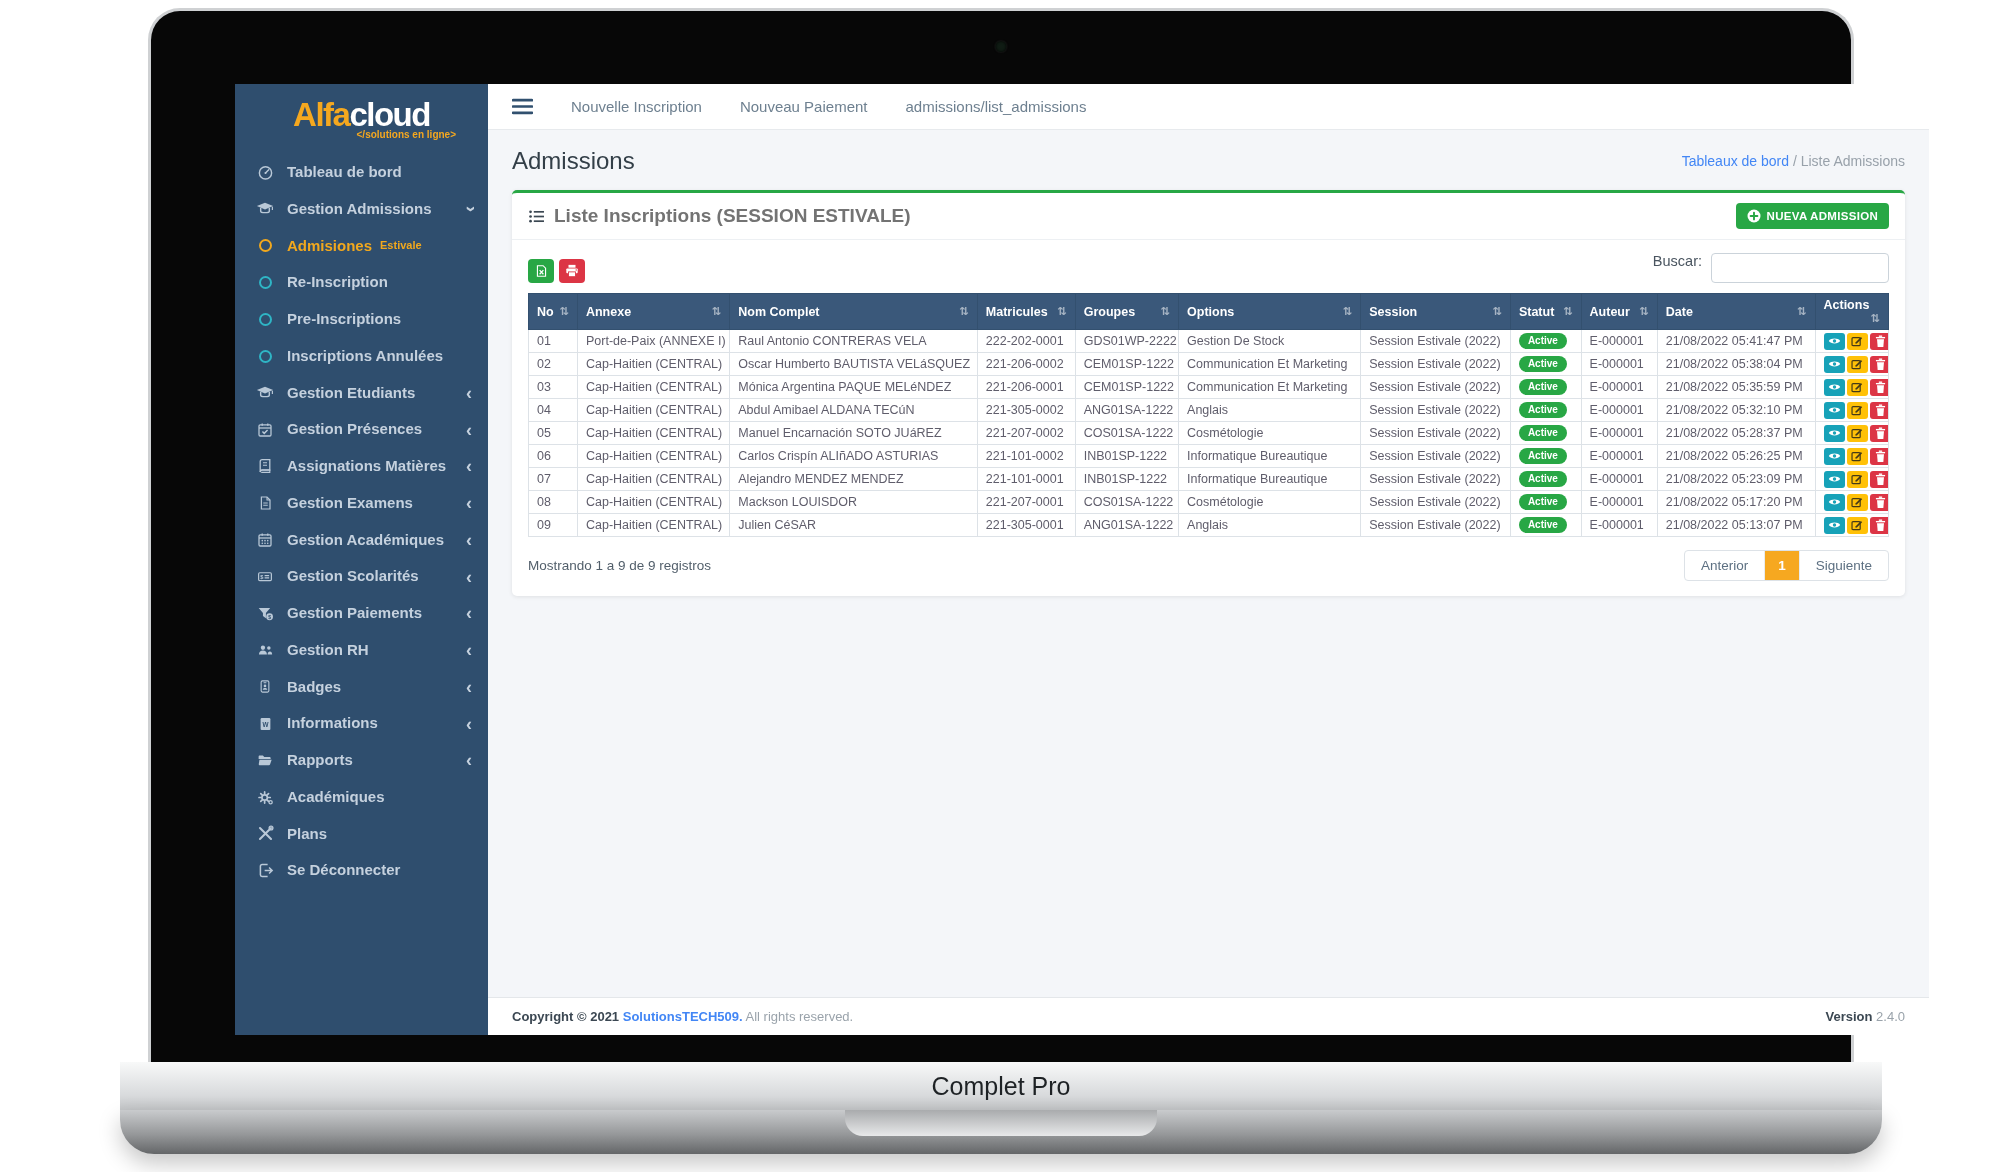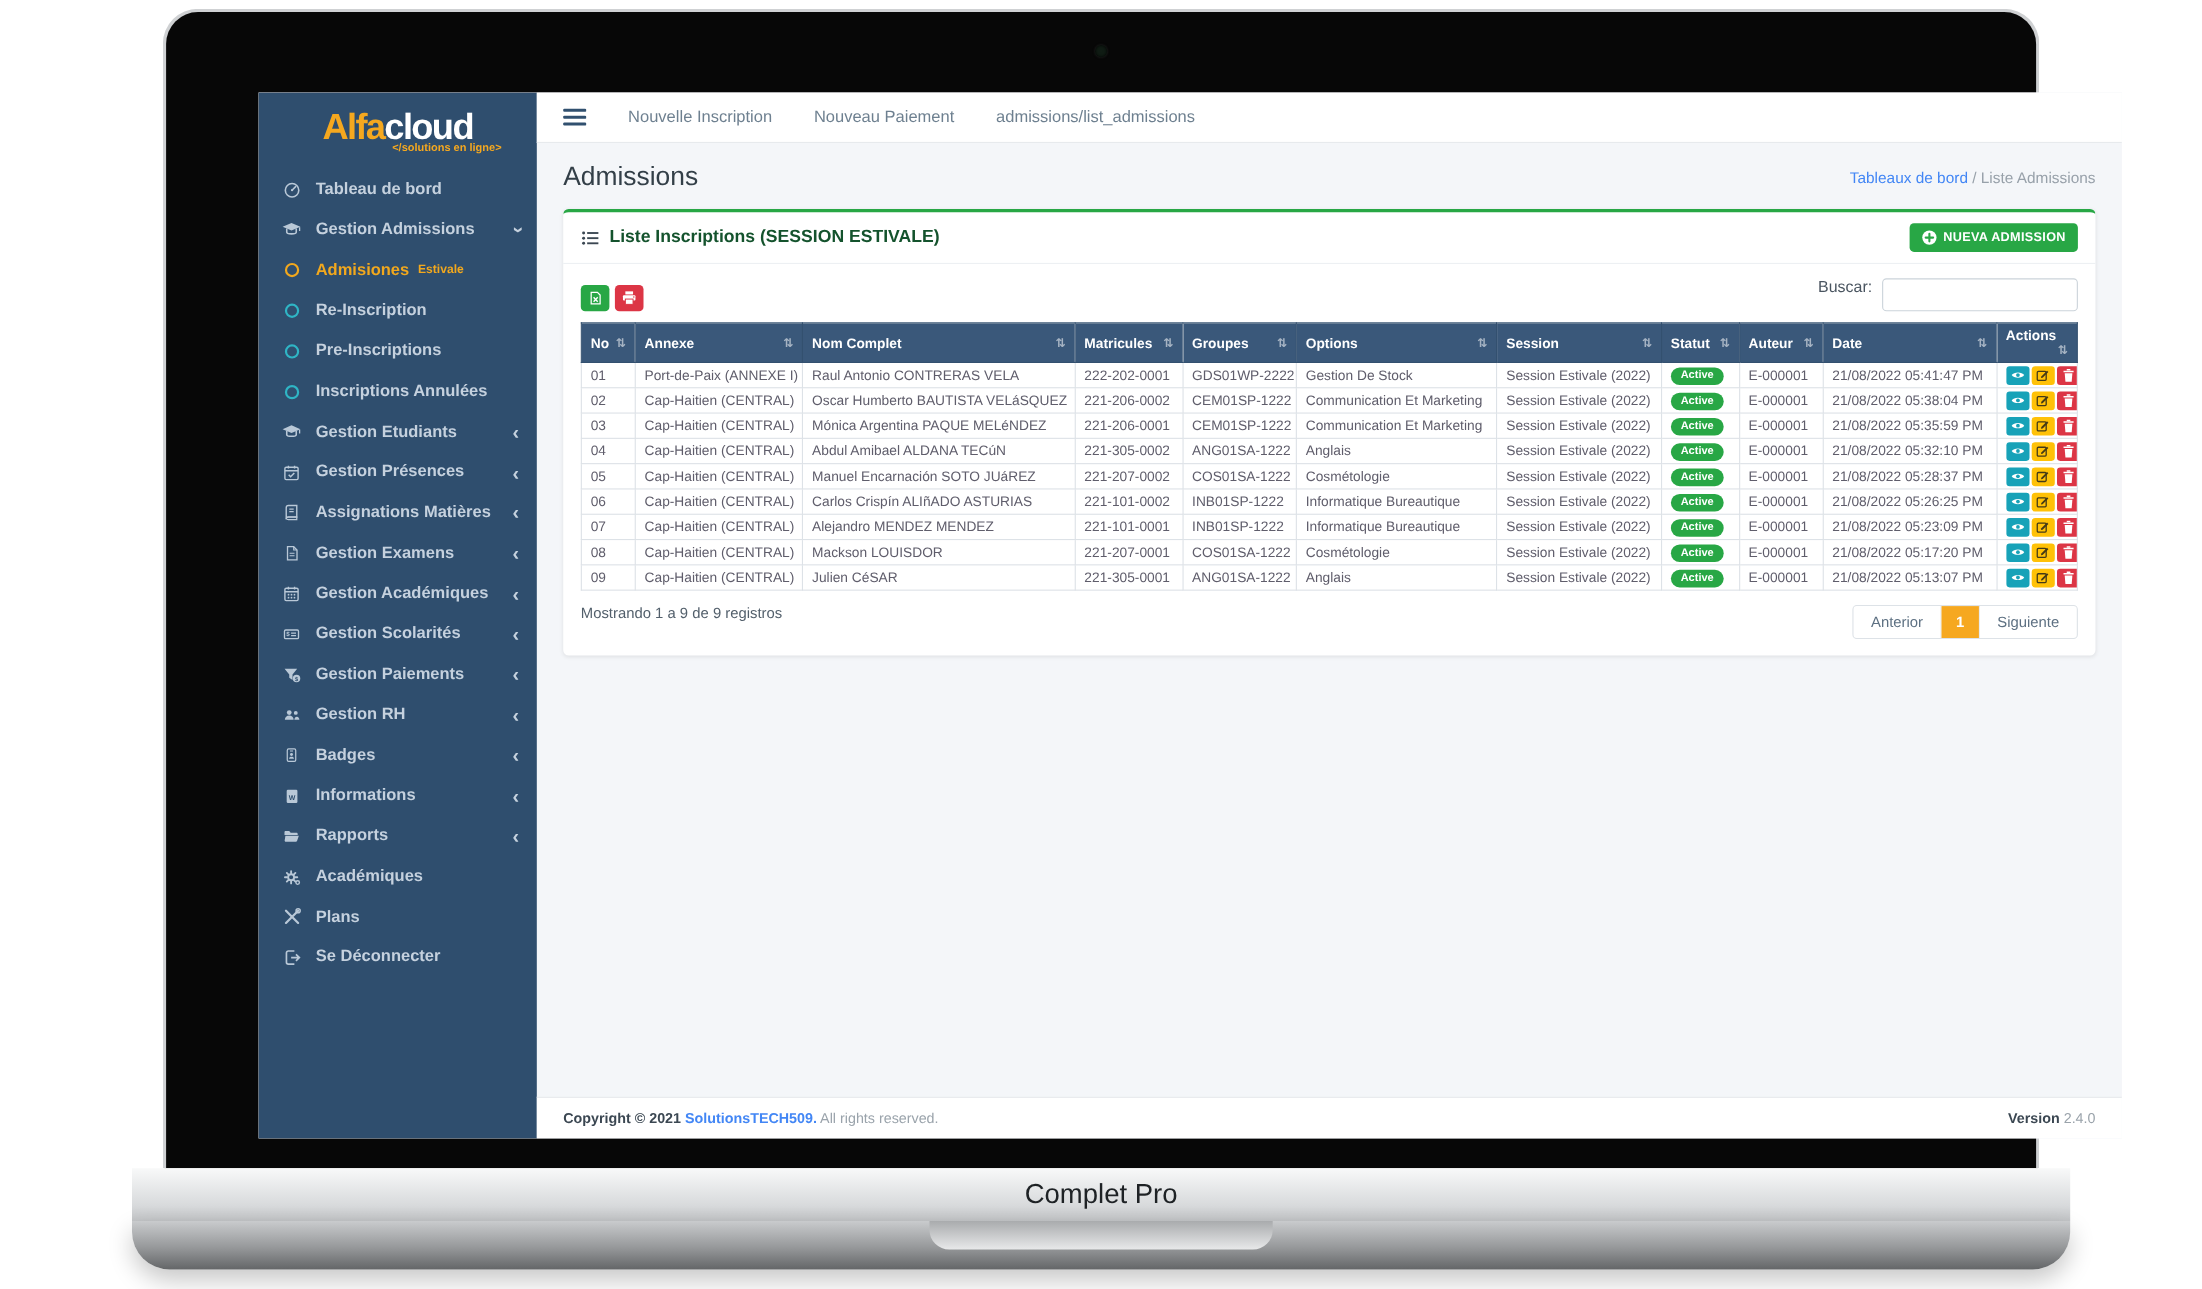--- a/index.html
+++ b/index.html
@@ -56,21 +56,21 @@
   .main{flex:1;overflow:hidden;}
   .page-head{display:flex;justify-content:space-between;align-items:center;padding:17px 24px 15px;}
   .page-title{font-size:24px;color:#333f48;}
   .breadcrumb{font-size:14px;color:#98a1aa;}
   .bc-link{color:#4286f5;cursor:pointer;}
 
   .card{margin:0 24px;background:#fff;border-top:3px solid #28a745;border-radius:5px;
     box-shadow:0 1px 4px rgba(0,0,0,.09);}
   .card-head{display:flex;align-items:center;justify-content:space-between;padding:10px 16px;
     border-bottom:1px solid #edf0f3;}
-  .card-title{font-size:16px;font-weight:bold;color:#14532d;display:flex;gap:9px;align-items:center;}
+  .card-title{font-size:19px;font-weight:bold;color:#737373;display:flex;gap:9px;align-items:center;}
   .btn-new{background:#28a745;color:#fff;font-size:11.5px;font-weight:bold;padding:6px 11px;
     border-radius:4px;display:flex;gap:6px;align-items:center;letter-spacing:.3px;cursor:pointer;}
   .card-body{padding:13px 16px 15px;}
   .tools-row{display:flex;align-items:flex-end;justify-content:space-between;margin-bottom:10px;}
   .export{display:flex;gap:5px;}
   .btn-exp{width:26px;height:24px;border-radius:4px;display:flex;align-items:center;justify-content:center;cursor:pointer;}
   .btn-exp.green{background:#28a745;}
   .btn-exp.red{background:#dc3545;}
   .search{display:flex;align-items:flex-start;gap:9px;font-size:14.5px;color:#4a5560;}
   .search input{width:178px;height:30px;border:1px solid #cbd3da;border-radius:4px;outline:none;padding:0 8px;
@@ -83,21 +83,21 @@
   tbody td{padding:2.5px 8px;border:1px solid #dde2e7;color:#5f5d6b;font-size:12.5px;
     white-space:nowrap;overflow:hidden;}
   .badge{display:inline-block;background:#28a745;color:#fff;font-size:10px;font-weight:bold;
     padding:2px 9px 3px;border-radius:9px;line-height:1.1;}
   .act-btn{display:inline-flex;width:21px;height:17px;border-radius:3px;align-items:center;
     justify-content:center;margin-right:2px;cursor:pointer;vertical-align:middle;}
   .act-btn.view{background:#17a2b8;}
   .act-btn.edit{background:#ffc107;}
   .act-btn.del{background:#dc3545;}
 
-  .table-foot{display:flex;justify-content:space-between;margin-top:13px;}
+  .table-foot{display:flex;justify-content:space-between;align-items:center;margin-top:13px;}
   .showing{font-size:13.5px;color:#525f6b;}
   .pager{display:flex;border:1px solid #dde2e7;border-radius:4px;overflow:hidden;background:#fff;}
   .pg{padding:7px 16px;font-size:13.5px;color:#5d7082;border-right:1px solid #e8ecef;cursor:pointer;}
   .pg.active{background:#f6a820;color:#fff;font-weight:600;padding:7px 13px;}
   .pg:last-child{border-right:none;}
 
   .footer{height:38px;background:#fff;border-top:1px solid #e4e7ea;display:flex;align-items:center;
     justify-content:space-between;padding:0 24px;font-size:13px;flex-shrink:0;}
   .f-bold{font-weight:bold;color:#3b4752;}
   .f-link{font-weight:bold;color:#4286f5;}

